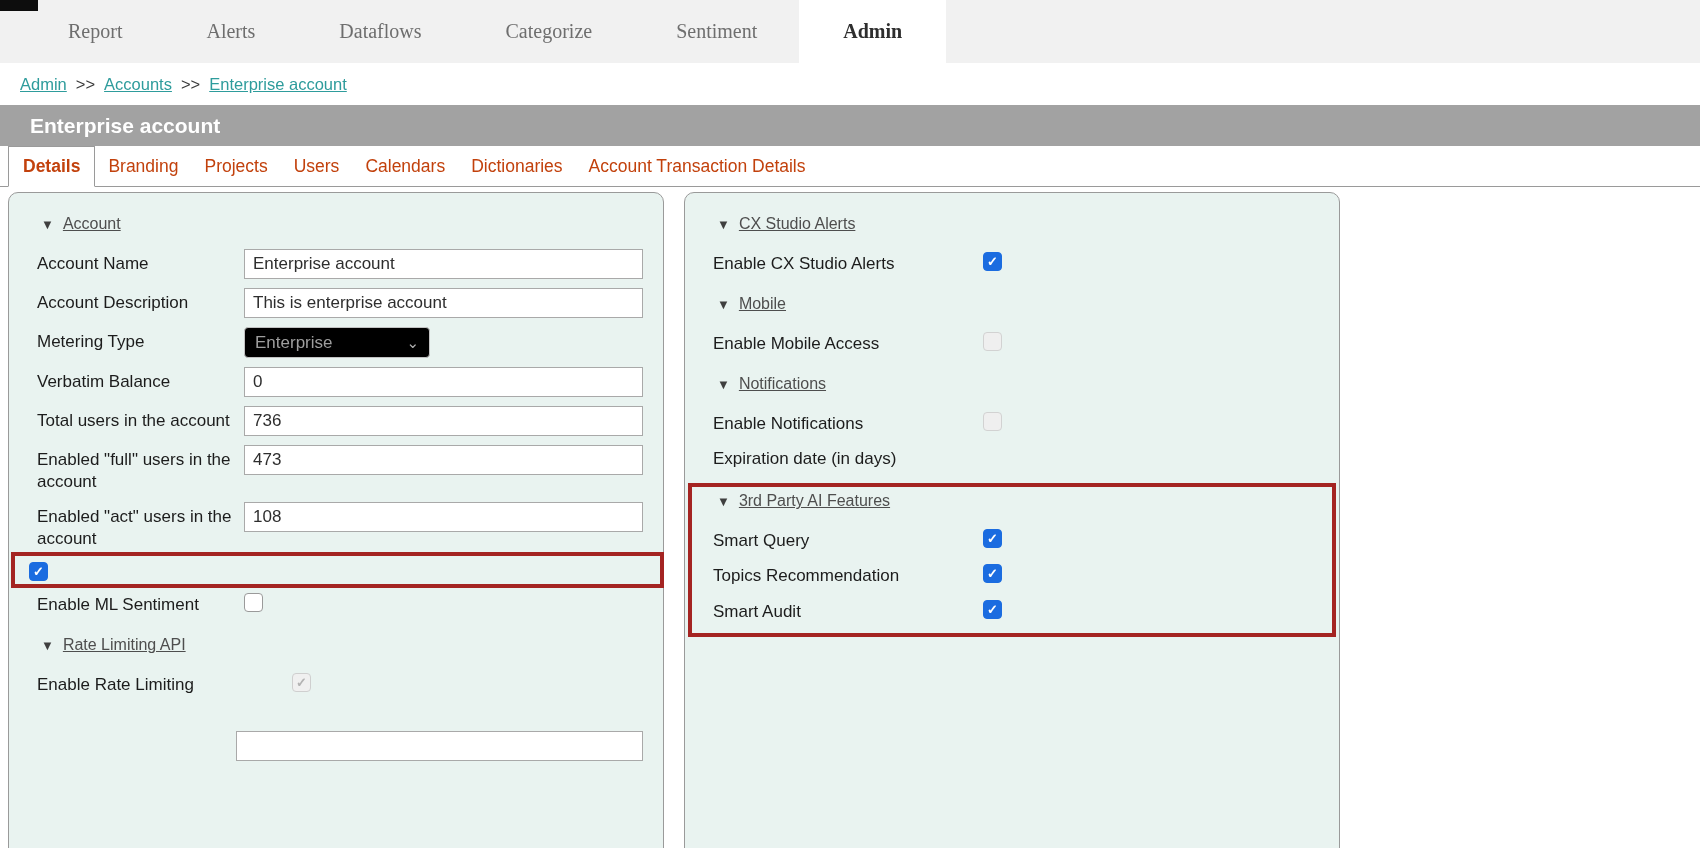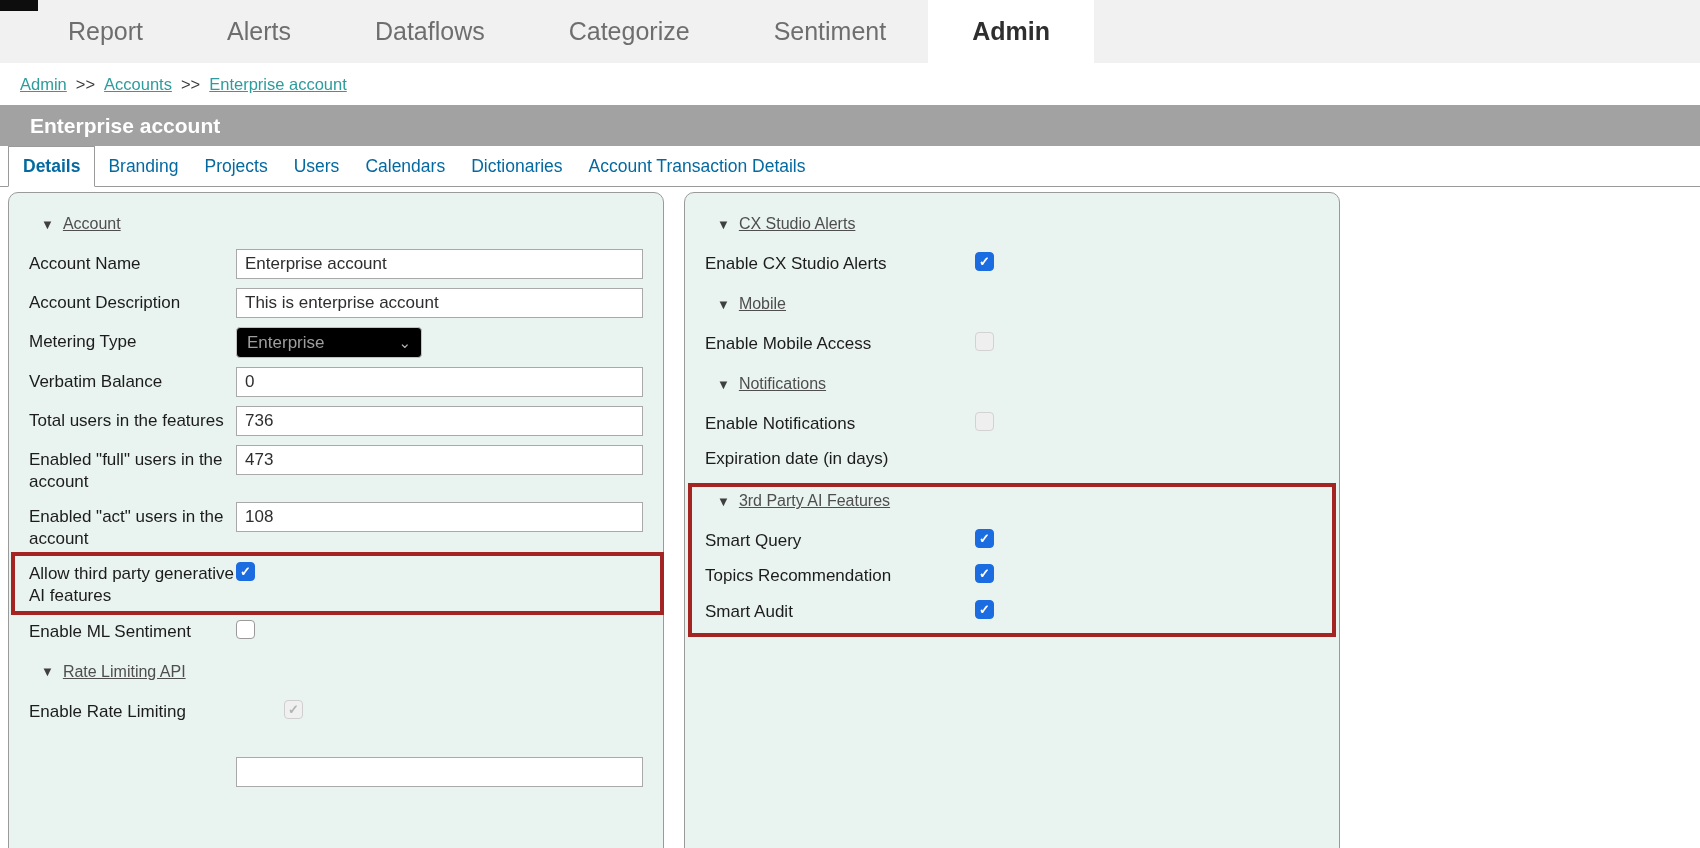--- a/index.html
+++ b/index.html
@@ -11,21 +11,21 @@
     color:#222;
   }
 
   
   .black-bar { position:absolute; left:0; top:0; width:38px; height:11px; background:#0d0d0d; z-index:20; }
 
   
   .topnav { height:63px; background:#f1f1f1; display:flex; align-items:stretch; }
   .topnav .nav-tab {
     display:flex; align-items:center; padding:0 42px;
-    font-size:25px; color:#6e6e6e; cursor:pointer; white-space:nowrap;
+    font-size:20px; color:#6e6e6e; cursor:pointer; white-space:nowrap;font-family:Liberation Serif, serif;
   }
   .topnav .nav-tab:first-child { margin-left:26px; }
   .topnav .nav-tab.active {
     background:#ffffff; color:#2e2e2e; font-weight:bold; padding:0 44px;
   }
 
   
   .breadcrumb {
     height:42px; display:flex; align-items:center; padding-left:20px;
     font-size:16.5px; background:#ffffff;
@@ -39,21 +39,21 @@
     padding-left:30px; color:#ffffff; font-size:21px; font-weight:bold;
   }
 
   
   .subtabs {
     height:41px; display:flex; align-items:stretch;
     border-bottom:1px solid #9a9a9a; padding-left:8px; background:#fff;
   }
   .subtab {
     display:flex; align-items:center; padding:0 13px;
-    font-size:17.5px; color:#0369a1; cursor:pointer; white-space:nowrap;
+    font-size:17.5px; color:#c2410c; cursor:pointer; white-space:nowrap;
   }
   .subtab.active {
     font-weight:bold; background:#fff;
     border:1px solid #9a9a9a; border-bottom:1px solid #ffffff;
     margin-bottom:-1px; padding:0 14px;
   }
 
   
   .panel {
     position:absolute; background:#e9f3f0;
@@ -69,21 +69,21 @@
   }
   .section-head .tri { font-size:13px; color:#3f3f3f; }
   .section-head .section-title {
     font-size:16px; color:#4e4e4e; text-decoration:underline;
   }
   .section-gap { margin-top:20px; }
 
   .frow { display:flex; align-items:flex-start; margin-bottom:9px; }
   .frow .lbl {
     width:207px; flex:0 0 207px; font-size:17px; color:#1c1c1c;
-    line-height:1.3; padding-top:4px;
+    line-height:1.3; padding-top:4px;margin-left:8px;
   }
   .panel-right .frow .lbl { width:270px; flex:0 0 270px; }
   .frow .ctl { flex:1; display:flex; align-items:flex-start; }
 
   input.txt {
     width:100%; height:30px; border:1px solid #a9a9a9; background:#fff;
     font-family:"Liberation Sans", sans-serif; font-size:17px;
     color:#2e2e2e; padding:0 8px; outline:none;
   }
 
@@ -189,21 +189,21 @@
   </div>
 
   <div class="frow">
     <div class="lbl">Verbatim Balance</div>
     <div class="ctl">
         <input class="txt" type="text" value="0" style="">
       </div>
   </div>
 
   <div class="frow">
-    <div class="lbl">Total users in the features</div>
+    <div class="lbl">Total users in the account</div>
     <div class="ctl">
         <input class="txt" type="text" value="736" style="">
       </div>
   </div>
 
   <div class="frow">
     <div class="lbl">Enabled "full" users in the account</div>
     <div class="ctl">
         <input class="txt" type="text" value="473" style="">
       </div>
@@ -211,21 +211,20 @@
 
   <div class="frow">
     <div class="lbl">Enabled "act" users in the account</div>
     <div class="ctl">
         <input class="txt" type="text" value="108" style="">
       </div>
   </div>
 
   <div class="frow hl-row">
     <div class="red-frame-left"></div>
-    <div class="lbl">Allow third party generative AI features</div>
     <div class="ctl">
       <span class="cb checked">
         <span class="glyph">✓</span>
       </span>
     </div>
   </div>
 
   <div class="frow">
     <div class="lbl">Enable ML Sentiment</div>
     <div class="ctl">

